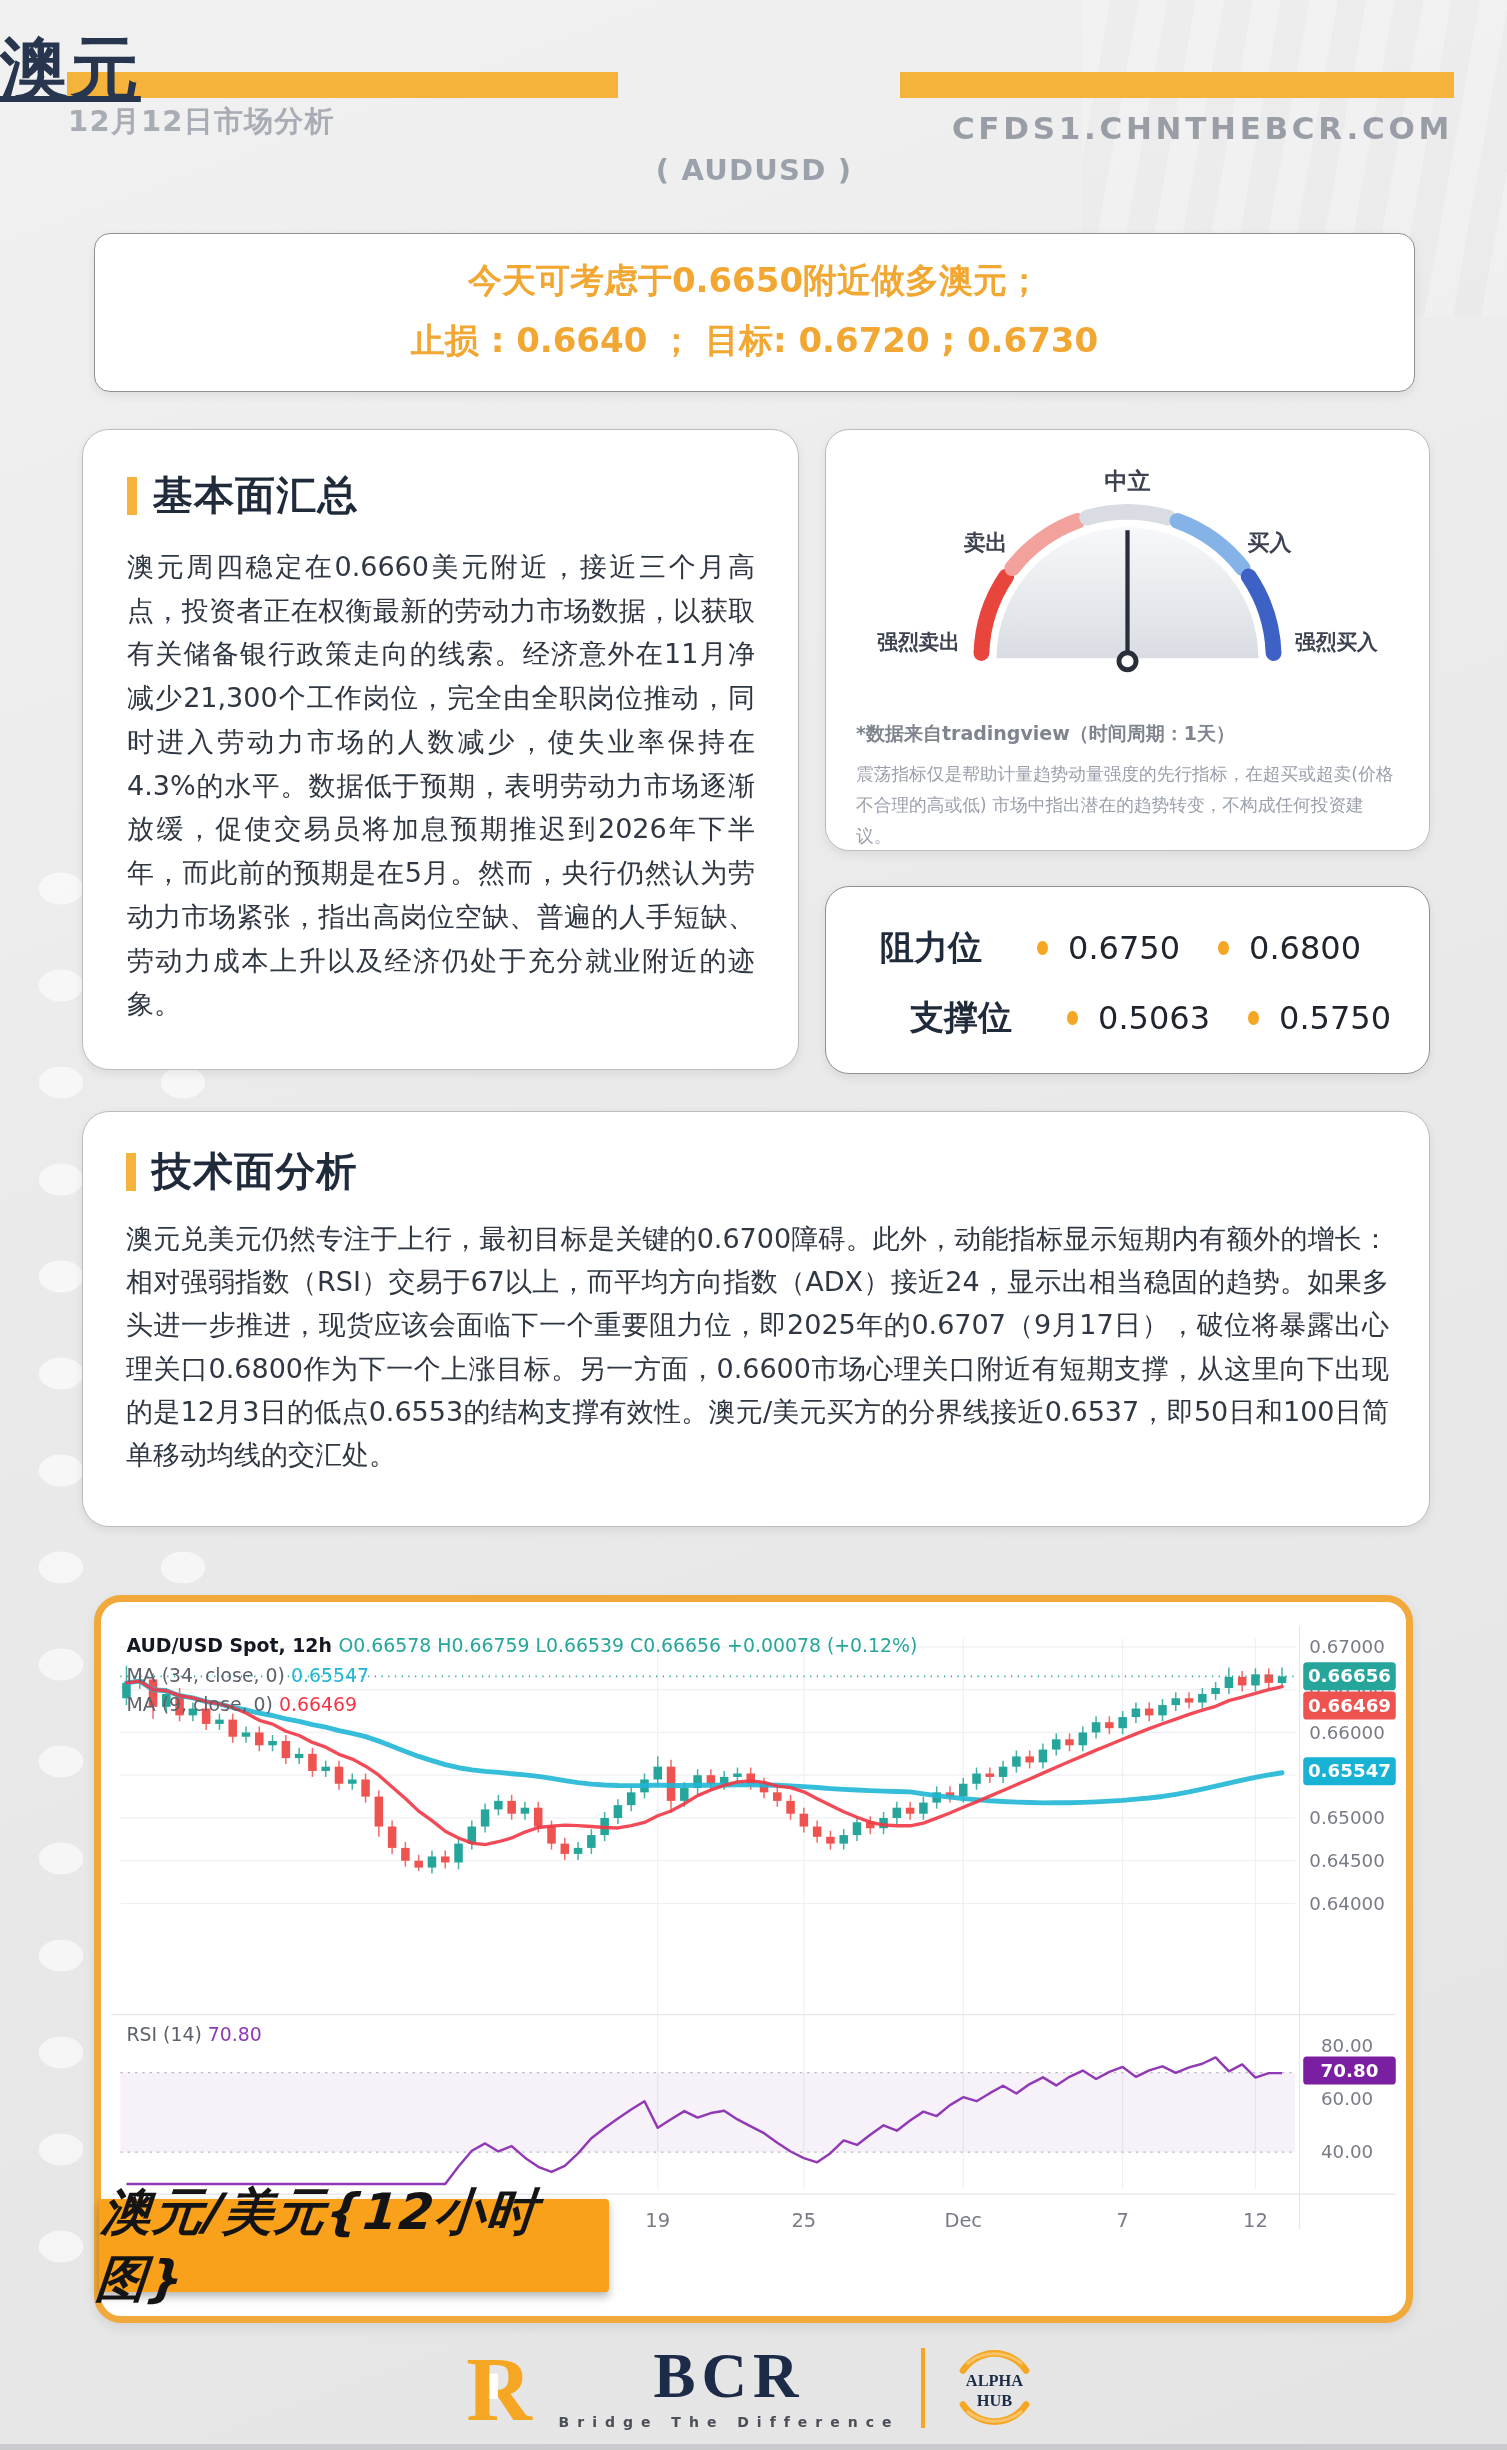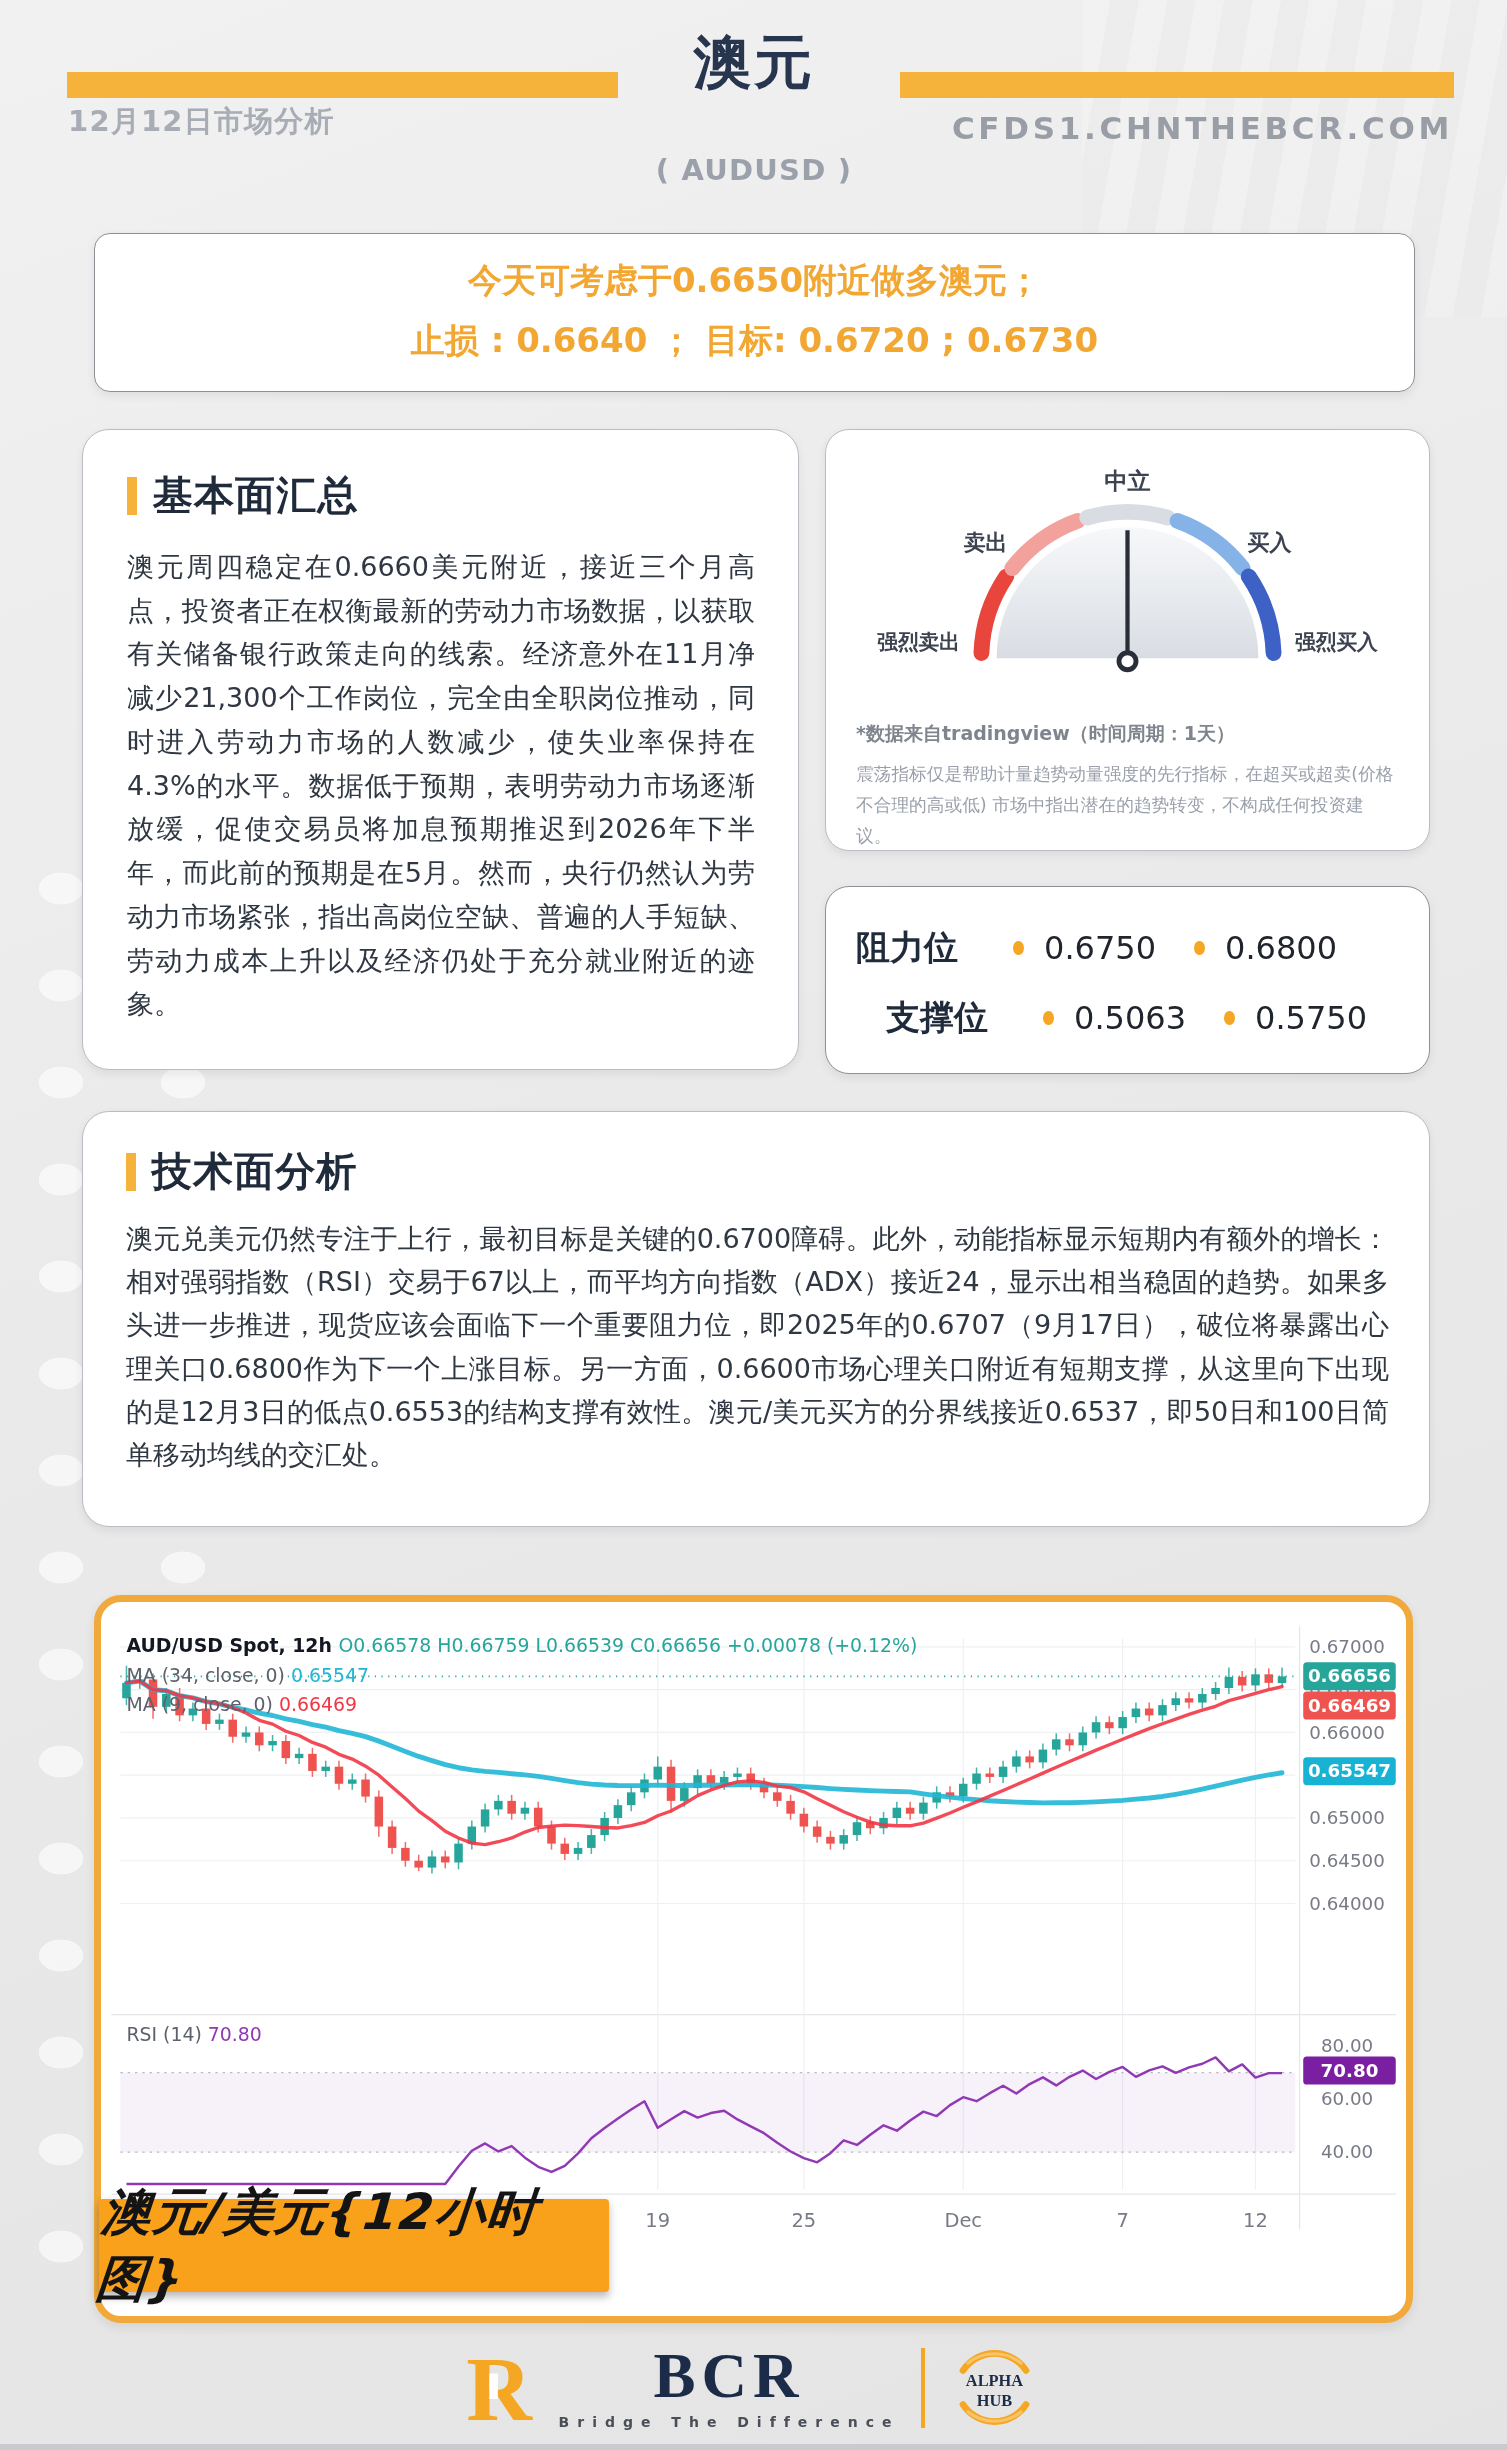--- a/index.html
+++ b/index.html
@@ -16,21 +16,21 @@
   .bg-stripes{
     position:absolute;right:0;top:0;width:426px;height:317px;
     background:repeating-linear-gradient(100deg,rgba(255,255,255,.35) 0 28px,rgba(0,0,0,0.02) 28px 56px);
     opacity:.5;pointer-events:none;
   }
   
   .hbar{position:absolute;top:72px;height:25.6px;background:#f5b33b;}
   .hbar.left{left:67px;width:551px;}
   .hbar.right{left:900px;width:554px;}
   .date-label{position:absolute;left:68px;top:102px;font-size:29px;font-weight:600;color:#a8acb4;letter-spacing:1.2px;}
-  .page-title{position:absolute;left:0;top:24px;width:100%;text-align:center;font-size:58px;font-weight:700;color:#27354e;letter-spacing:2.4px;}
+  .page-title{position:absolute;left:0;top:24px;width:100%;text-align:left;font-size:68px;font-weight:700;color:#27354e;letter-spacing:2.4px;text-decoration:underline;}
   .page-subtitle{position:absolute;left:0;top:153px;width:100%;text-align:center;font-size:29px;font-weight:600;color:#9ba1ab;letter-spacing:1.2px;}
   .website{position:absolute;right:55px;top:110px;font-size:31px;font-weight:600;color:#999ea6;letter-spacing:3.7px;}
   
   .card{position:absolute;background:#fff;border:1.2px solid #b9bdc3;box-shadow:0 3.7px 9.7px rgba(0,0,0,.07);}
   .signal-box{left:94px;top:233px;width:1319px;height:157px;border-radius:16px;border-color:#8d9197;text-align:center;}
   .signal-line{font-size:34px;font-weight:700;color:#f2a733;line-height:1.0;}
   .signal-line.l1{margin-top:29px;}
   .signal-line.l2{margin-top:25.6px;}
   .fund-card{left:82px;top:429px;width:715px;height:639px;border-radius:27px;}
   .gauge-card{left:825px;top:429px;width:603px;height:420px;border-radius:24px;}
@@ -44,21 +44,21 @@
   .tech-card .card-title-row{margin:32px 0 0 43px;}
   .tech-body{margin:18px 40px 0 43px;font-size:27px;line-height:1.6;color:#2f3742;text-align:justify;}
   
   .gauge-svg{position:absolute;left:0;top:18px;}
   .gauge-note{position:absolute;left:30px;top:291px;font-size:19px;color:#7f858f;font-weight:600;}
   .gauge-disclaimer{position:absolute;left:30px;top:329px;width:542px;font-size:17.7px;line-height:1.75;color:#9aa0ab;}
   
   .level-row{position:absolute;left:0;width:100%;display:flex;align-items:center;}
   .level-row.r1{top:38px;}
   .level-row.r2{top:108px;padding-left:30px;}
-  .level-label{margin-left:30px;width:140px;font-size:34px;font-weight:700;color:#1f2a3a;}
+  .level-label{margin-left:54px;width:140px;font-size:34px;font-weight:700;color:#1f2a3a;}
   .level-dot{width:11px;height:14.6px;border-radius:50%;background:#f5a623;flex:0 0 auto;}
   .level-val{font-size:32px;color:#20242c;width:152px;text-align:center;}
   .level-dot.d1{margin-left:17px;}
   .level-dot.d2{margin-left:18px;}
   
   .chart-card{position:absolute;left:94px;top:1595px;width:1319px;height:728px;background:#fff;border:7.3px solid #f0a93a;border-radius:27px;box-sizing:border-box;box-shadow:0 4.9px 11px rgba(0,0,0,.08);}
   #chart-svg{position:absolute;left:9.7px;top:8.5px;}
   #chart-svg text{font-family:"DejaVu Sans","Liberation Sans",sans-serif;}
   .chart-tag{position:absolute;left:99px;top:2199px;width:510px;height:93px;background:#f9a11b;border-radius:3.7px;box-shadow:0 4.9px 8.5px rgba(0,0,0,.28);display:flex;align-items:center;justify-content:center;z-index:6;}
   .chart-tag span{font-size:50px;font-weight:700;font-style:italic;color:#141414;transform:skewX(-5deg);letter-spacing:1.2px;}

